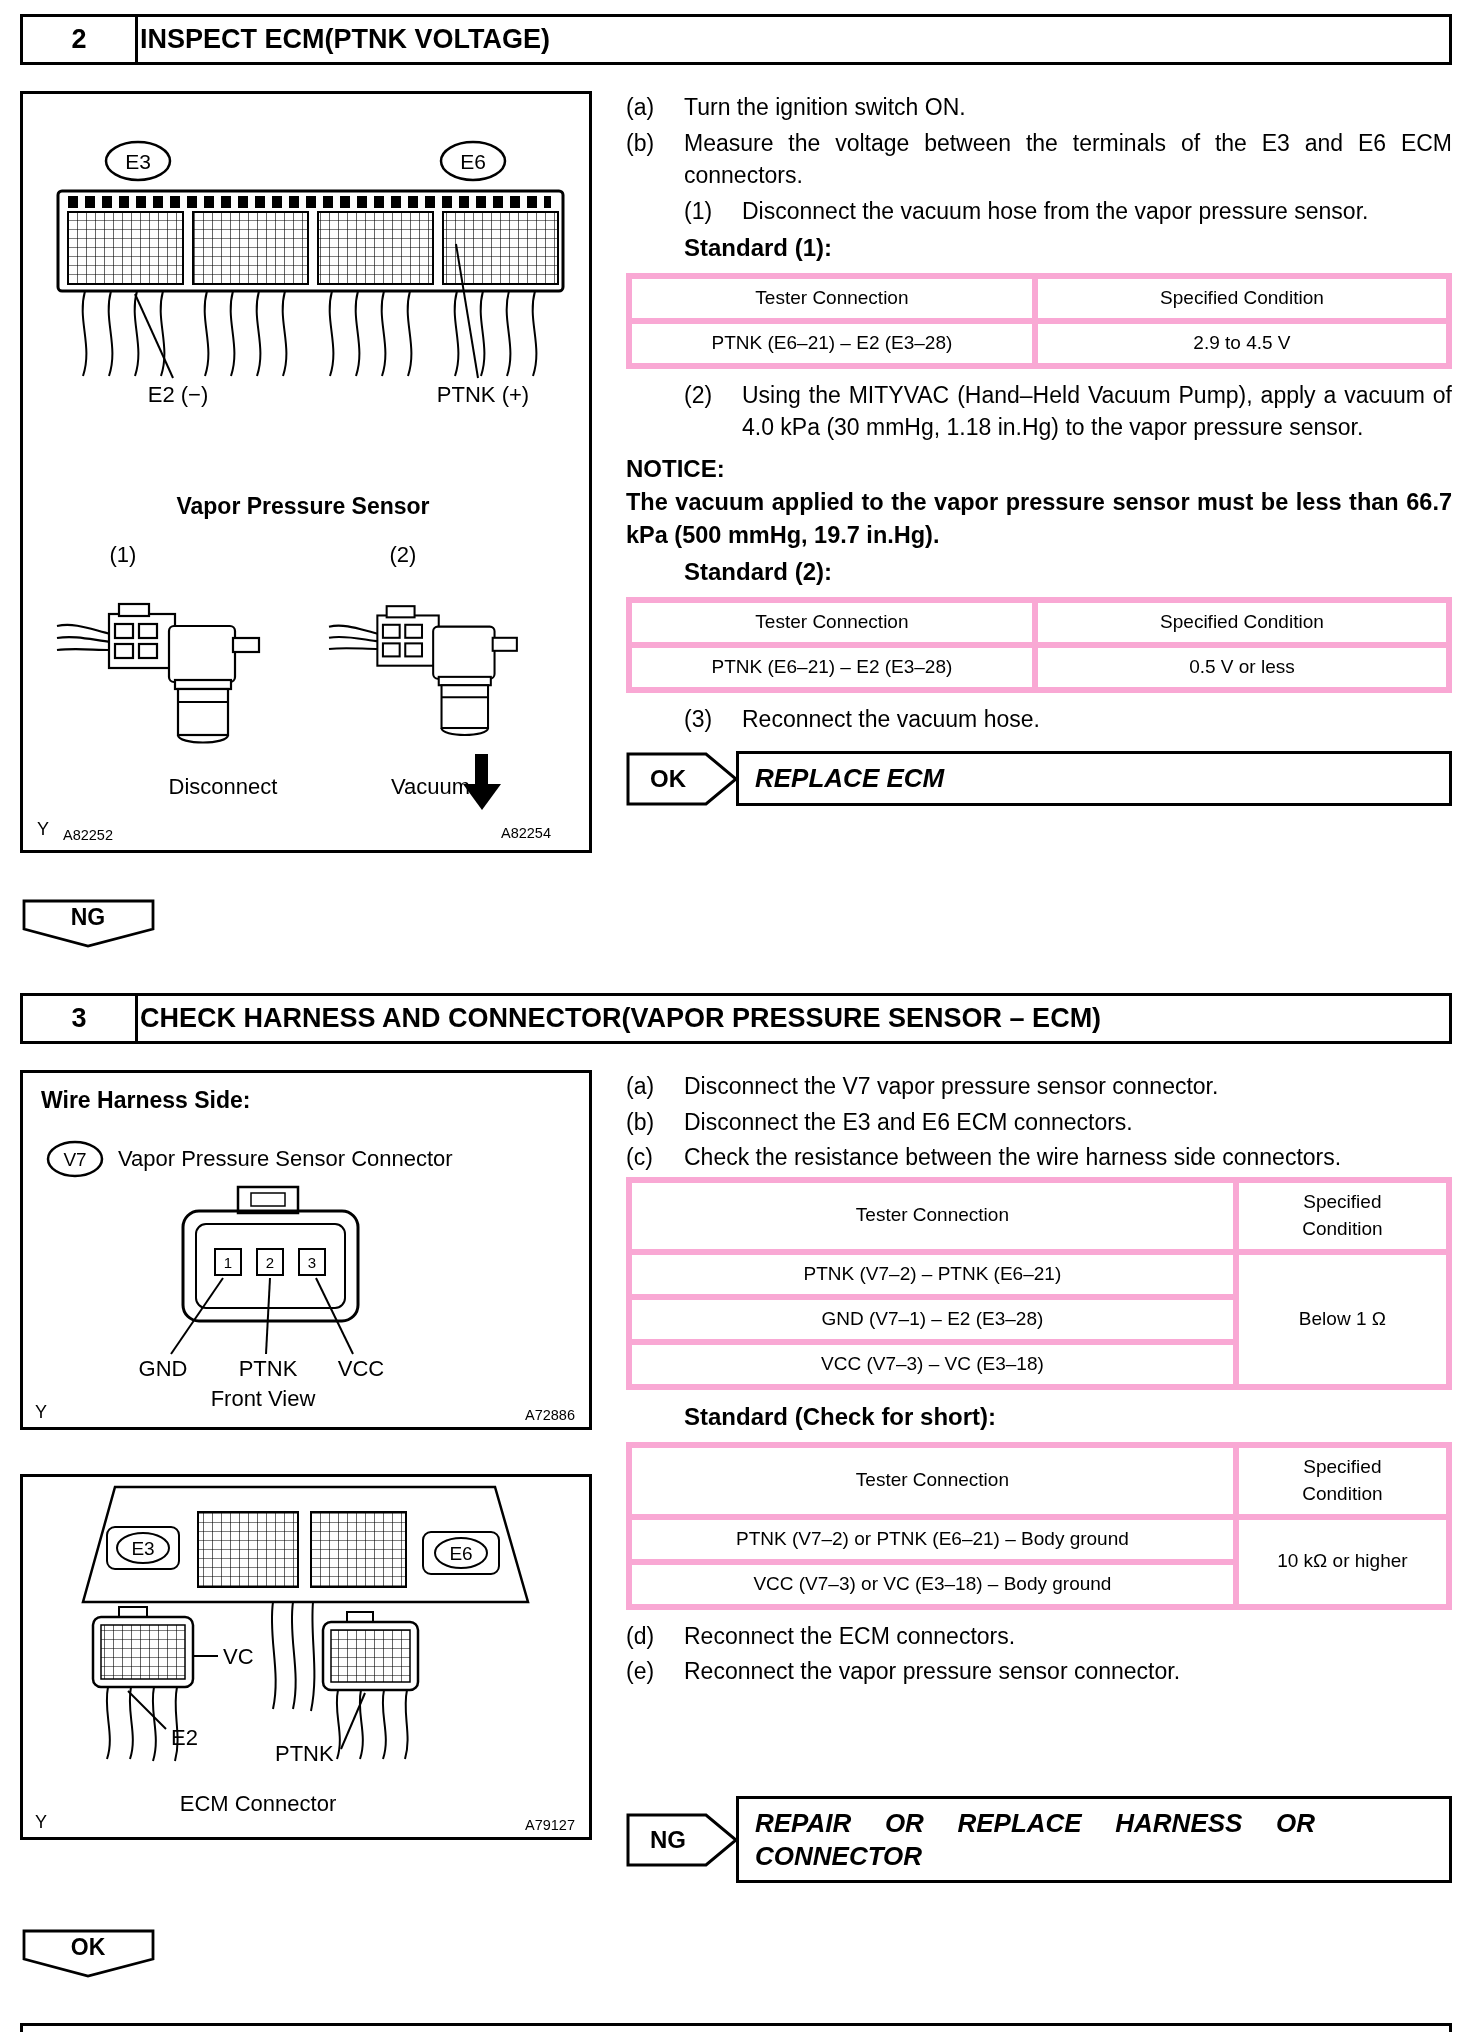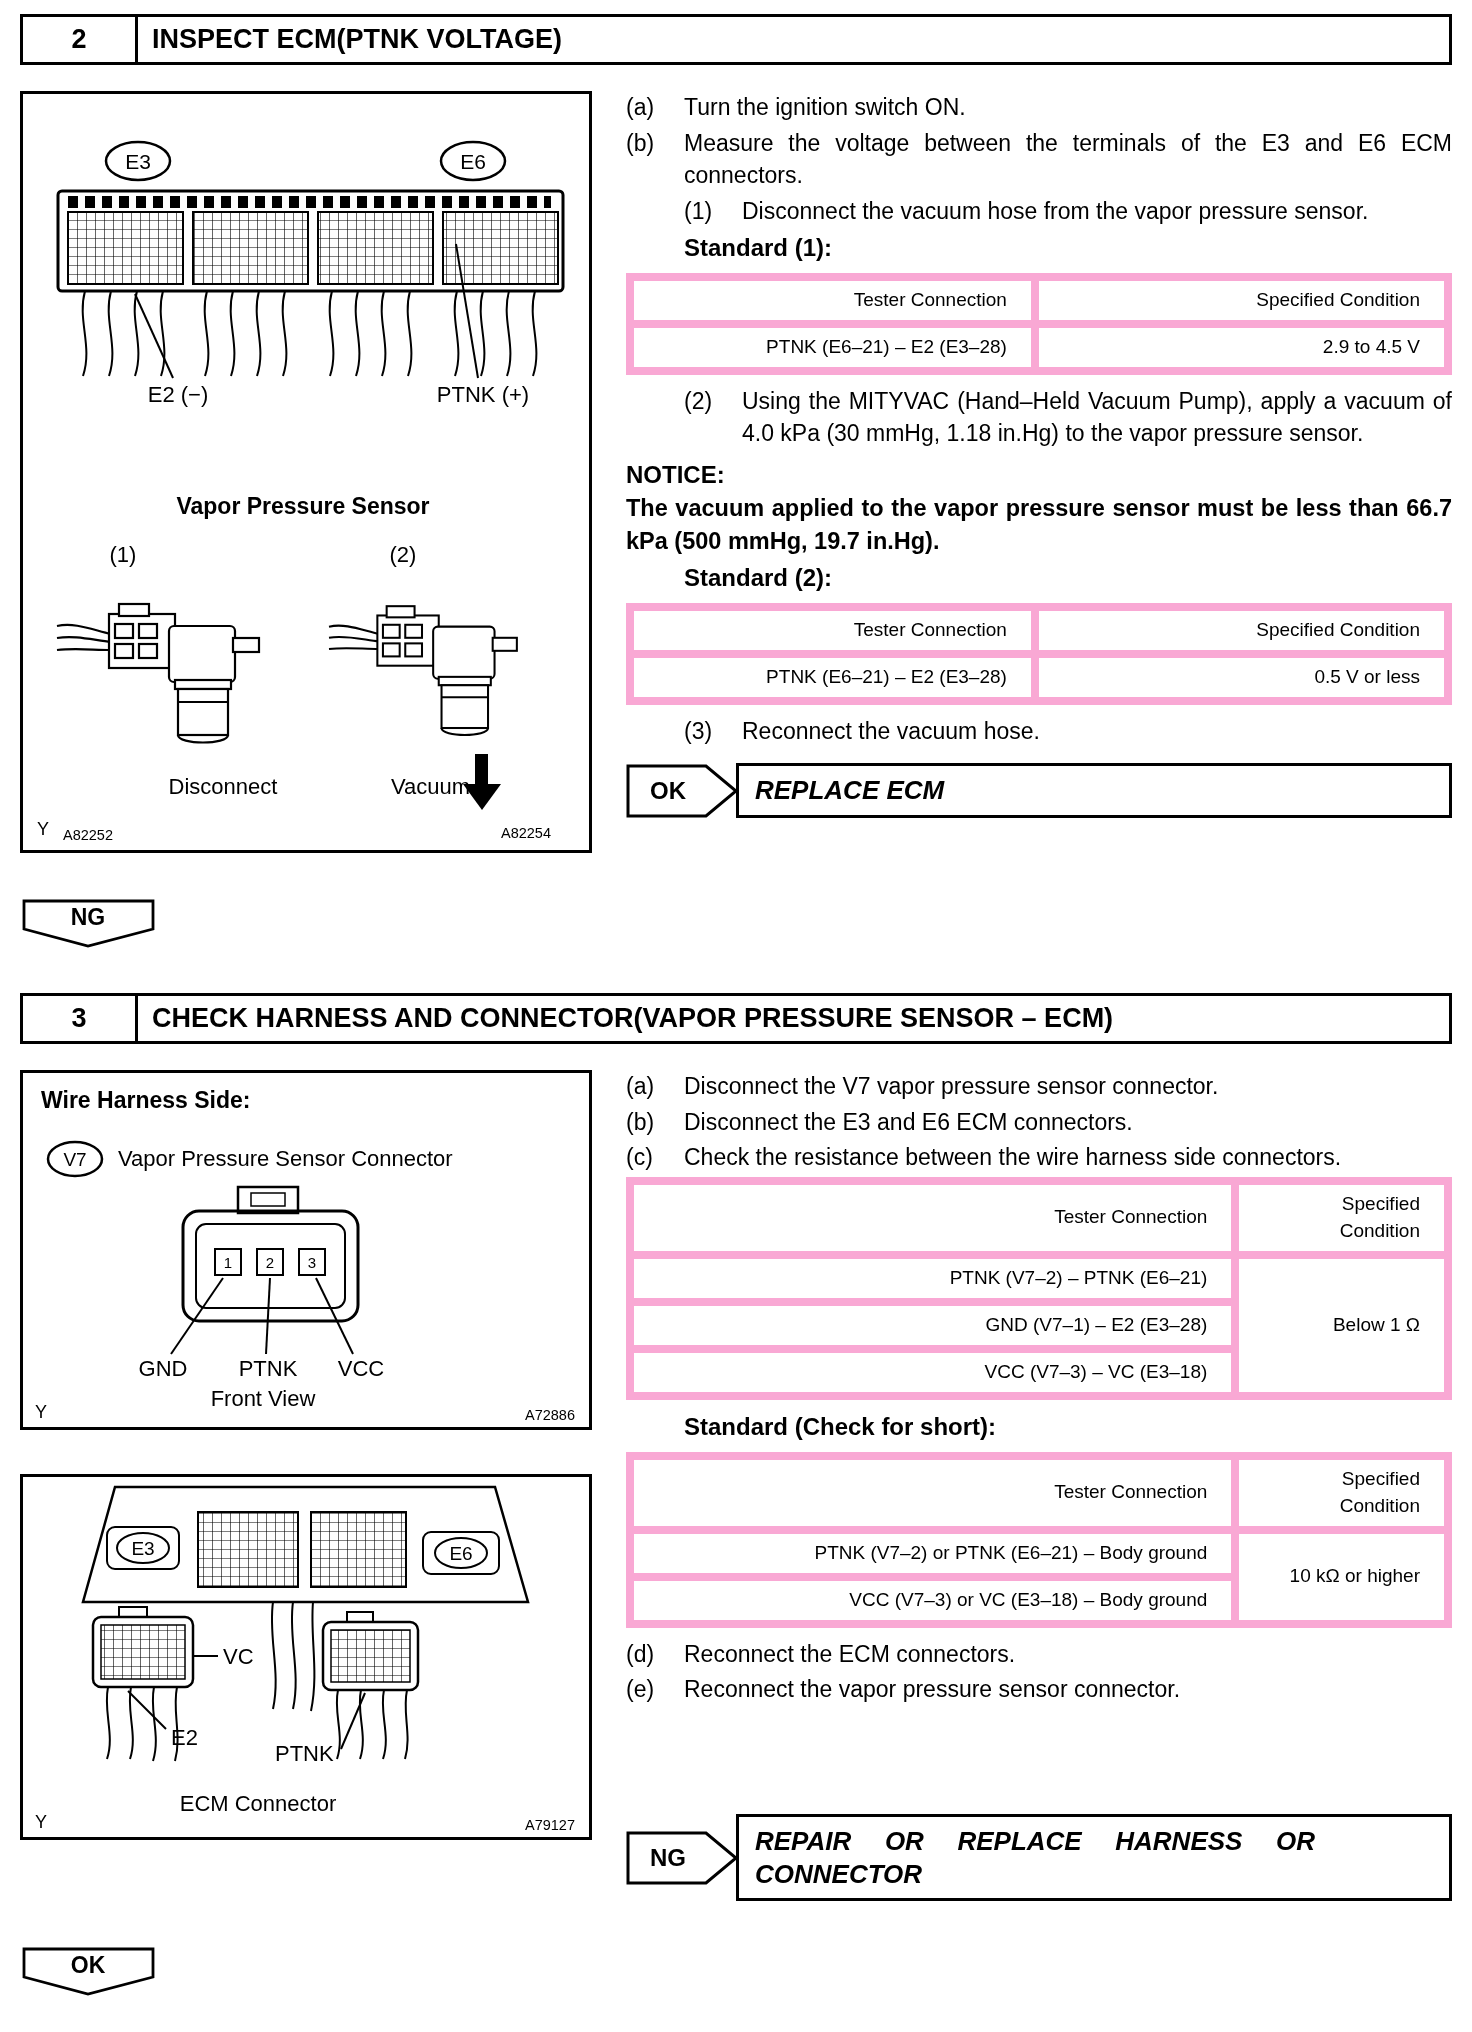--- a/index.html
+++ b/index.html
@@ -10,42 +10,42 @@
   }
   .page { width:1472px; height:2032px; box-sizing:border-box; padding:14px 20px 10px 20px; }
 
   
   .step-header { display:flex; border:3px solid #000; margin-bottom:26px; }
   .step-num {
     width:112px; flex:none; border-right:3px solid #000;
     display:flex; align-items:center; justify-content:center;
     font-weight:bold; font-size:27px; padding:7px 0;
   }
-  .step-title { flex:1; display:flex; align-items:center; font-weight:bold; font-size:27px; padding:7px 14px; }
+  .step-title { flex:1; display:flex; align-items:center; font-weight:bold; font-size:27px; padding:7px 2px; }
 
   
   .section { display:flex; align-items:flex-start; margin-bottom:4px; }
   .left-col { width:572px; flex:none; }
   .right-col { flex:1; margin-left:34px; font-size:23px; line-height:1.42; }
   .figure-box { border:3px solid #000; background:#fff; }
   .figure-box svg { display:block; }
   .fig-gap { height:44px; }
 
   
   .step-row { display:flex; margin-bottom:3px; }
   .step-marker { width:58px; flex:none; }
   .step-text { flex:1; text-align:justify; }
   .substep { margin-left:58px; }
   .standard-label { font-weight:bold; font-size:24px; margin:0 0 8px 58px; }
   .notice-label { font-weight:bold; font-size:24px; margin-top:8px; }
   .notice-text { font-weight:bold; font-size:23.5px; text-align:justify; margin-bottom:2px; }
 
   
   table.spec { border-collapse:collapse; width:100%; margin:2px 0 10px 0; font-size:19px; }
-  .spec th, .spec td { border:8px solid #f9a8d4; text-align:right; padding:6px 24px; font-weight:normal; }
+  .spec th, .spec td { border:6px solid #f9a8d4; text-align:center; padding:6px 24px; font-weight:normal; }
   .spec-half th:first-child, .spec-half td:first-child { width:49.5%; }
   .spec-wide th:first-child { width:74%; }
 
   
   .result-row { display:flex; align-items:center; margin-top:16px; }
   .result-row.ng3 { margin-top:108px; }
   .result-badge { flex:none; margin-right:-2px; }
   .result-box { flex:1; border:3.5px solid #000; padding:8px 16px; font-weight:bold; font-size:26px; line-height:1.25;font-style:italic; }
   .result-box .action-text { max-width:560px; text-align:justify; }
 

